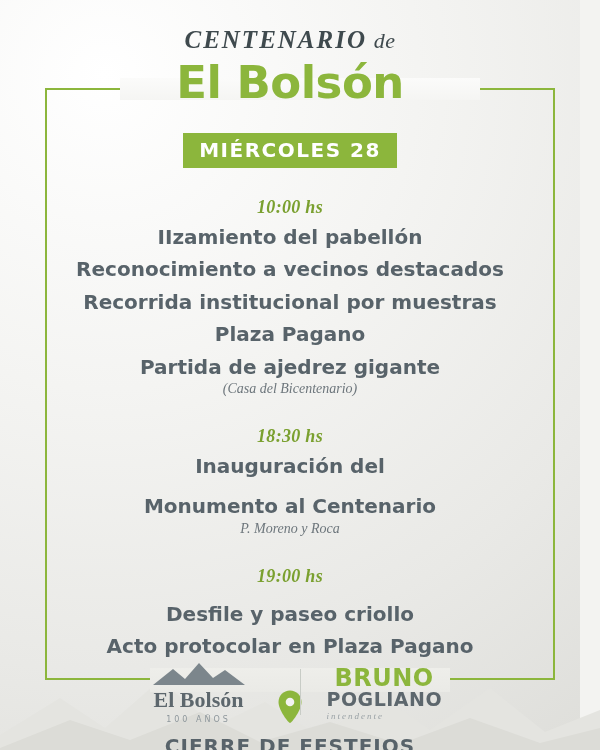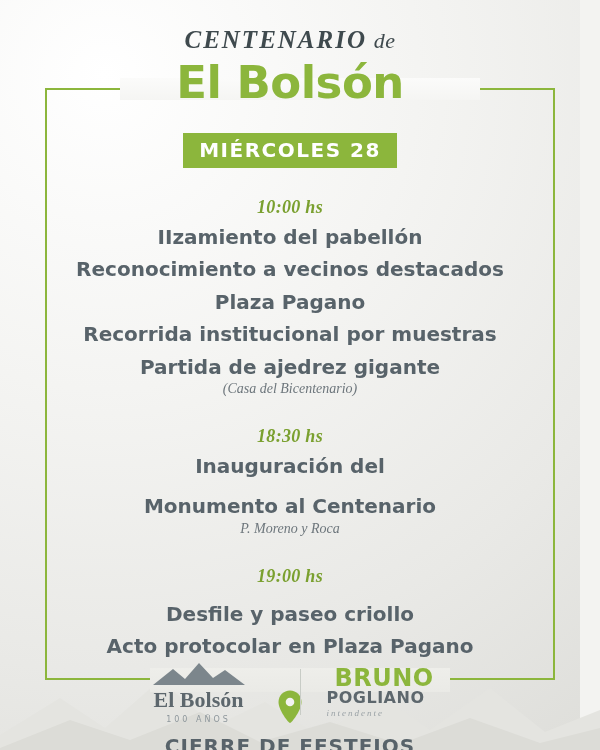--- a/index.html
+++ b/index.html
@@ -190,21 +190,21 @@
     font-weight: bold;
     font-size: 24px;
     color: #8cb63c;
     line-height: 0.95;
     letter-spacing: 0.5px;
     padding-left: 8px;
   }
   .logo-right .pogliano {
     font-family: "DejaVu Sans", sans-serif;
     font-weight: bold;
-    font-size: 16px;
+    font-size: 19px;
     color: #5d676d;
     line-height: 1;
     letter-spacing: 0.5px;
   }
   .logo-right .cargo {
     font-family: "Liberation Serif", serif;
     font-style: italic;
     font-size: 9px;
     letter-spacing: 2px;
     color: #9aa2a6;
@@ -235,22 +235,22 @@
     <div class="title">El Bolsón</div>
 
     <div>
       <span class="daybadge">MIÉRCOLES 28</span>
     </div>
 
     <div>
       <div class="time">10:00 hs</div>
       <div class="item">IIzamiento del pabellón</div>
       <div class="item">Reconocimiento a vecinos destacados</div>
+      <div class="item">Recorrida institucional por muestras</div>
       <div class="item">Plaza Pagano</div>
-      <div class="item">Recorrida institucional por muestras</div>
       <div class="item">Partida de ajedrez gigante</div>
       <div class="sub">(Casa del Bicentenario)</div>
     </div>
 
     <div>
       <div class="time">18:30 hs</div>
       <div class="item">Inauguración del</div>
       <div class="item tight">Monumento al Centenario</div>
       <div class="sub">P. Moreno y Roca</div>
     </div>

